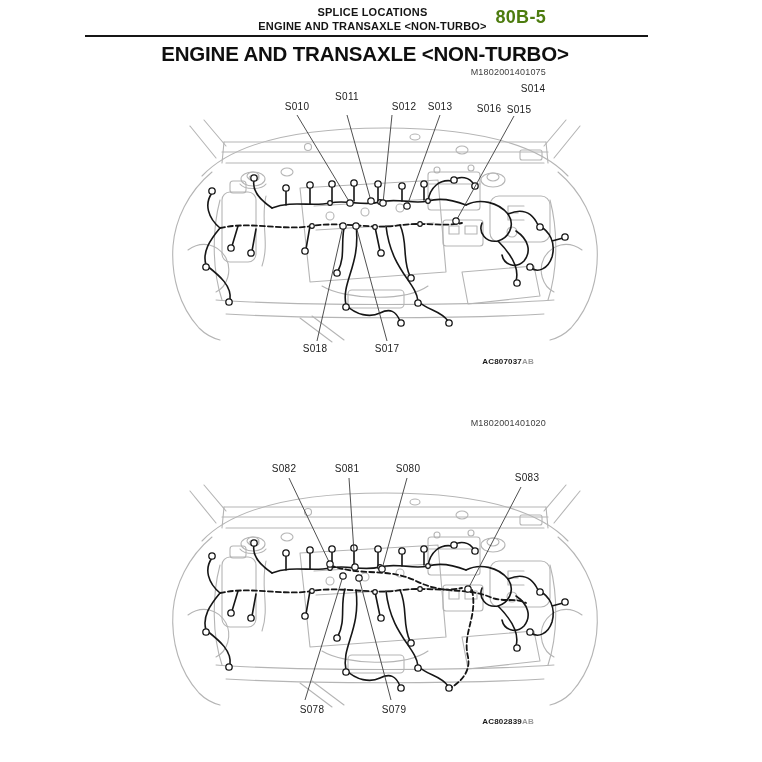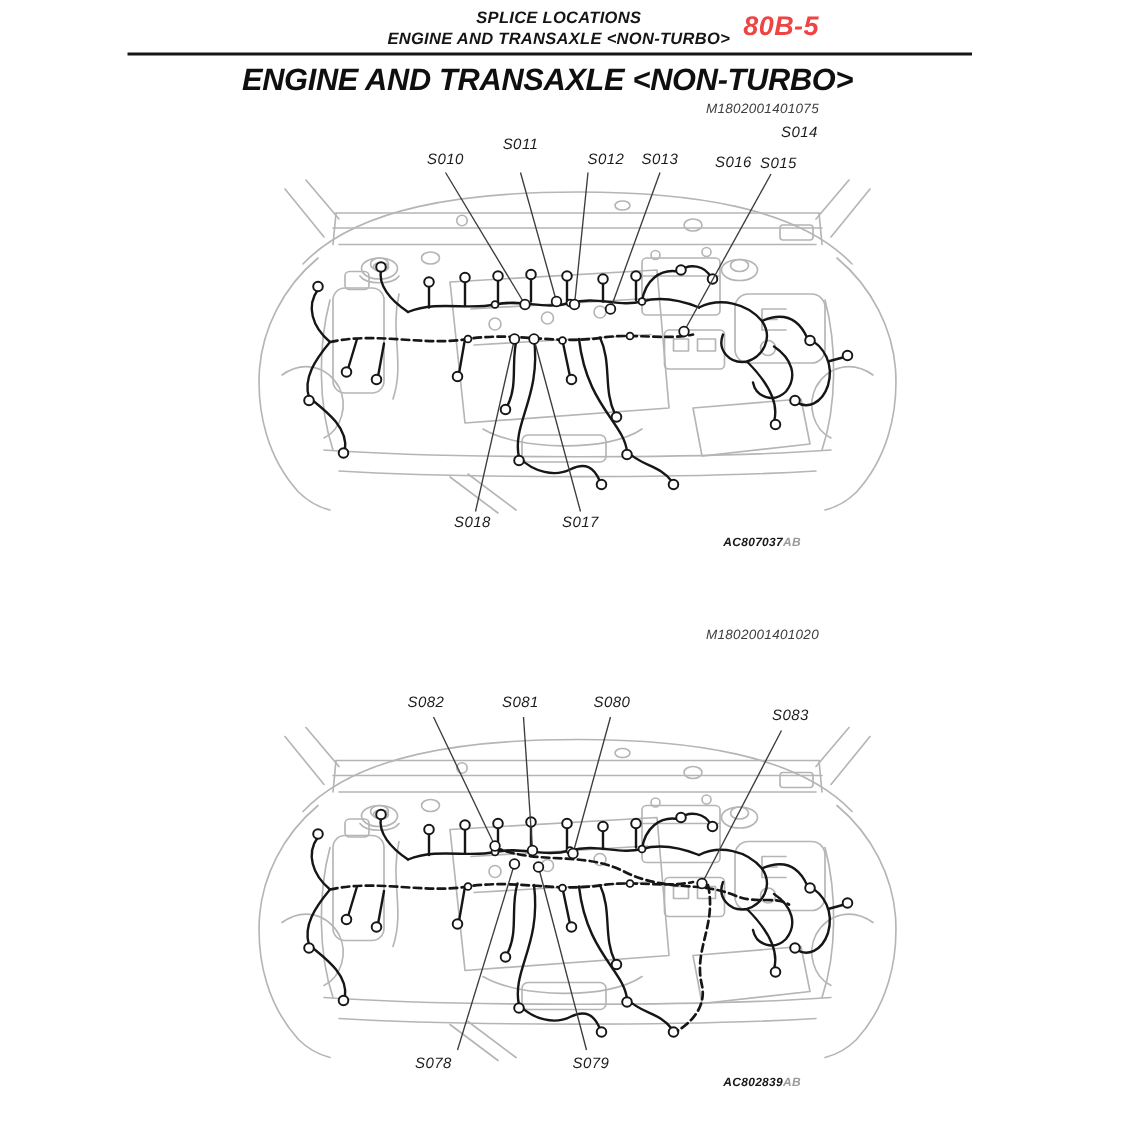--- a/index.html
+++ b/index.html
@@ -1,21 +1,21 @@
 <!DOCTYPE html>
 <html><head>
 <meta charset="utf-8">
 <style>
   html,body{margin:0;padding:0;background:#fff;}
   .page{position:relative;width:648px;height:762px;background:#ffffff;overflow:hidden;
-        font-family:"Liberation Sans","DejaVu Sans",sans-serif;color:#1b1b1b;font-style:italic;}
+        font-family:"Liberation Sans","DejaVu Sans",sans-serif;color:#1b1b1b;}
   
   .hdr-center{position:absolute;left:85px;top:6px;width:575px;text-align:center;}
   .hdr-line{font-size:11px;font-weight:bold;line-height:13.5px;letter-spacing:.2px;color:#151515;}
-  .page-num{position:absolute;right:102px;top:7px;font-size:18px;font-weight:bold;letter-spacing:.3px;color:#ef4444;}
+  .page-num{position:absolute;right:102px;top:7px;font-size:18px;font-weight:bold;letter-spacing:.3px;color:#4d7c0f;}
   .hdr-rule{position:absolute;left:85px;top:35px;width:575px;height:2px;background:#161616;}
   
   .fig-title{position:absolute;left:85px;width:560px;margin:0;text-align:center;
              font-size:20.5px;font-weight:bold;letter-spacing:-.2px;color:#0f0f0f;white-space:nowrap;}
   .ref{position:absolute;right:102px;font-size:9px;color:#404040;letter-spacing:.2px;}
   .figcode{position:absolute;right:114px;font-size:8px;font-weight:bold;letter-spacing:.2px;color:#181818;}
   .figcode .sfx{color:#9a9a9a;}
   
   .lbl{position:absolute;transform:translateX(-50%);font-size:10px;line-height:10px;
        letter-spacing:.3px;color:#1b1b1b;white-space:nowrap;}
@@ -212,20 +212,20 @@
       <circle class="splice" cx="308" cy="144" r="3.2"></circle>
       <circle class="splice" cx="183" cy="131" r="3.2"></circle>
       <circle class="splice" cx="199" cy="133" r="3.2"></circle>
     </g>
   </svg>
 
   <div class="lbl" style="left:284px;top:464px">S082</div>
   <div class="lbl" style="left:347px;top:464px">S081</div>
   <div class="lbl" style="left:408px;top:464px">S080</div>
   <div class="lbl" style="left:527px;top:473px">S083</div>
-  <div class="lbl" style="left:289px;top:705px">S078</div>
+  <div class="lbl" style="left:312px;top:705px">S078</div>
   <div class="lbl" style="left:394px;top:705px">S079</div>
 
   <div class="figcode" style="top:717px">
     <span>AC802839</span><span class="sfx">AB</span>
   </div>
 
 </div>
 
 </body></html>

